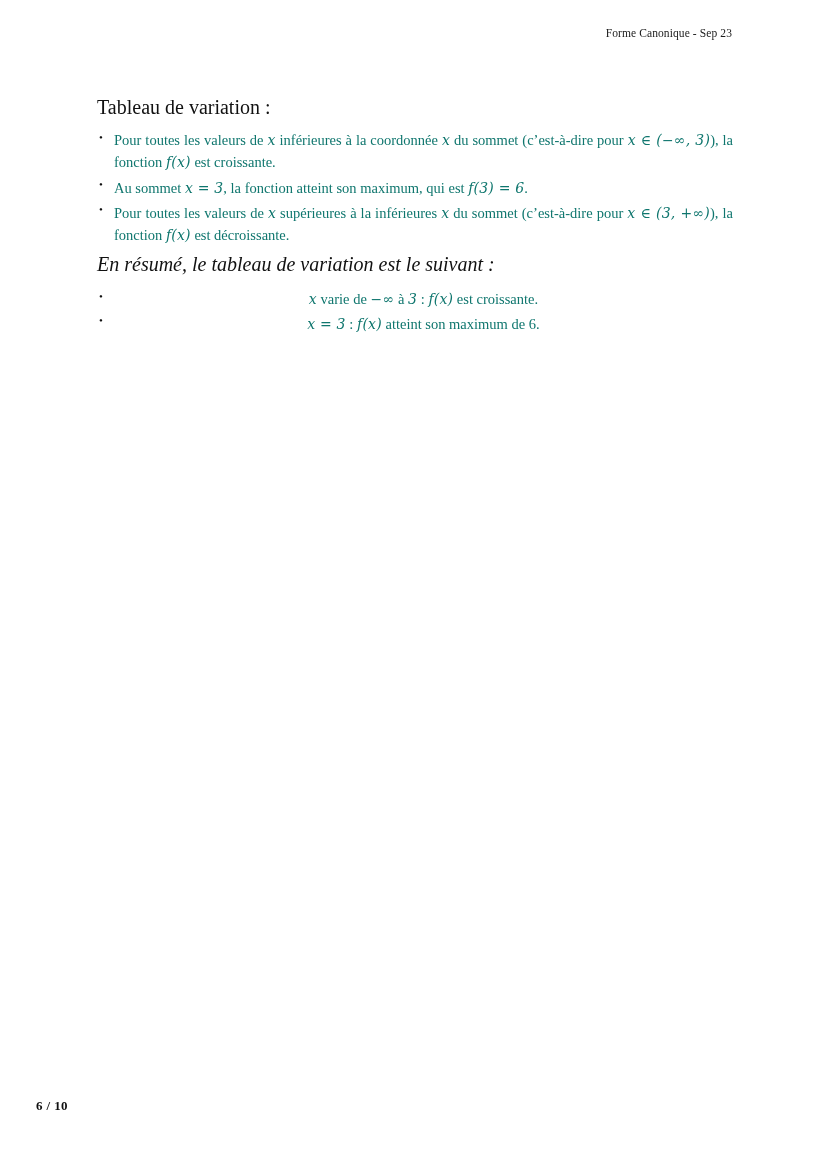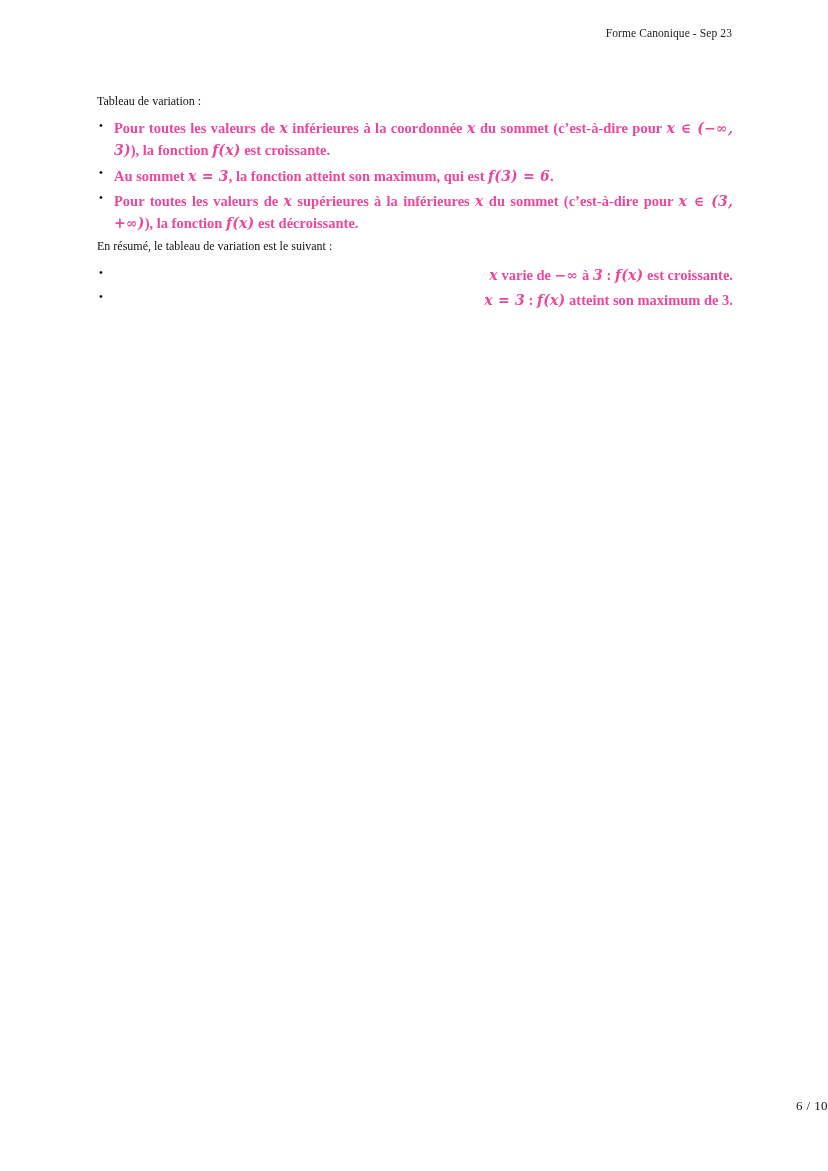--- a/index.html
+++ b/index.html
@@ -29,72 +29,73 @@
     letter-spacing: 0.1px;
     margin-left: 48px;
   }
   .content {
     position: absolute;
     left: 97px;
     top: 92px;
     width: 636px;
   }
   .para {
-    font-size: 12px;
+    font-size: 20px;
     line-height: 1.5;
     margin: 0 0 7px 0;
     color: #111111;
   }
   .para.second {
     margin-bottom: 9px;
+    font-style: italic;
   }
   ul.bullets {
     list-style: none;
     margin: 0 0 0 0;
     padding: 0;
   }
   ul.bullets li {
     position: relative;
     padding-left: 17px;
     margin-bottom: 3px;
     font-size: 14.5px;
     line-height: 1.52;
-    color: #ec4899;
+    color: #0f766e;
     text-align: justify;
-    font-weight: bold;
   }
   ul.bullets li::before {
     content: "\2022";
     position: absolute;
     left: 2px;
     top: -0.5px;
     font-size: 11px;
     color: #111111;
   }
   ul.bullets.tight li {
-    text-align: right;
+    text-align: center;
     margin-bottom: 2px;
   }
   .mi {
     font-family: "DejaVu Serif", serif;
     font-style: italic;
     font-size: 14px;
     letter-spacing: 0.2px;
   }
   .footer {
     position: absolute;
     left: 0;
     right: 0;
     top: 1098px;
-    text-align: right;
+    text-align: left;
     font-family: "Liberation Serif", serif;
     font-size: 13px;
-    font-weight: normal;
+    font-weight: bold;
     color: #111111;
     letter-spacing: 0.4px;
+    padding-left: 36px;
   }
 </style>
 </head>
 <body>
 
 <div class="page">
 
   <div class="header">Forme Canonique - Sep 23</div>
 
   <div class="content">
@@ -104,20 +105,20 @@
     <ul class="bullets">
       <li><span>Pour toutes les valeurs de </span><span class="mi">x</span><span> inférieures à la coordonnée </span><span class="mi">x</span><span> du sommet (c’est-à-dire pour </span><span class="mi">x ∈ (−∞, 3)</span><span>), la fonction </span><span class="mi">f(x)</span><span> est croissante.</span></li>
       <li><span>Au sommet </span><span class="mi">x = 3</span><span>, la fonction atteint son maximum, qui est </span><span class="mi">f(3) = 6</span><span>.</span></li>
       <li><span>Pour toutes les valeurs de </span><span class="mi">x</span><span> supérieures à la inférieures </span><span class="mi">x</span><span> du sommet (c’est-à-dire pour </span><span class="mi">x ∈ (3, +∞)</span><span>), la fonction </span><span class="mi">f(x)</span><span> est décroissante.</span></li>
     </ul>
 
     <p class="para second">En résumé, le tableau de variation est le suivant :</p>
 
     <ul class="bullets tight">
       <li><span class="mi">x</span><span> varie de </span><span class="mi">−∞</span><span> à </span><span class="mi">3</span><span> : </span><span class="mi">f(x)</span><span> est croissante.</span></li>
-      <li><span class="mi">x = 3</span><span> : </span><span class="mi">f(x)</span><span> atteint son maximum de 3.</span></li>
+      <li><span class="mi">x = 3</span><span> : </span><span class="mi">f(x)</span><span> atteint son maximum de 6.</span></li>
     </ul>
 
   </div>
 
   <div class="footer">6 / 10</div>
 
 </div>
 
 </body></html>

